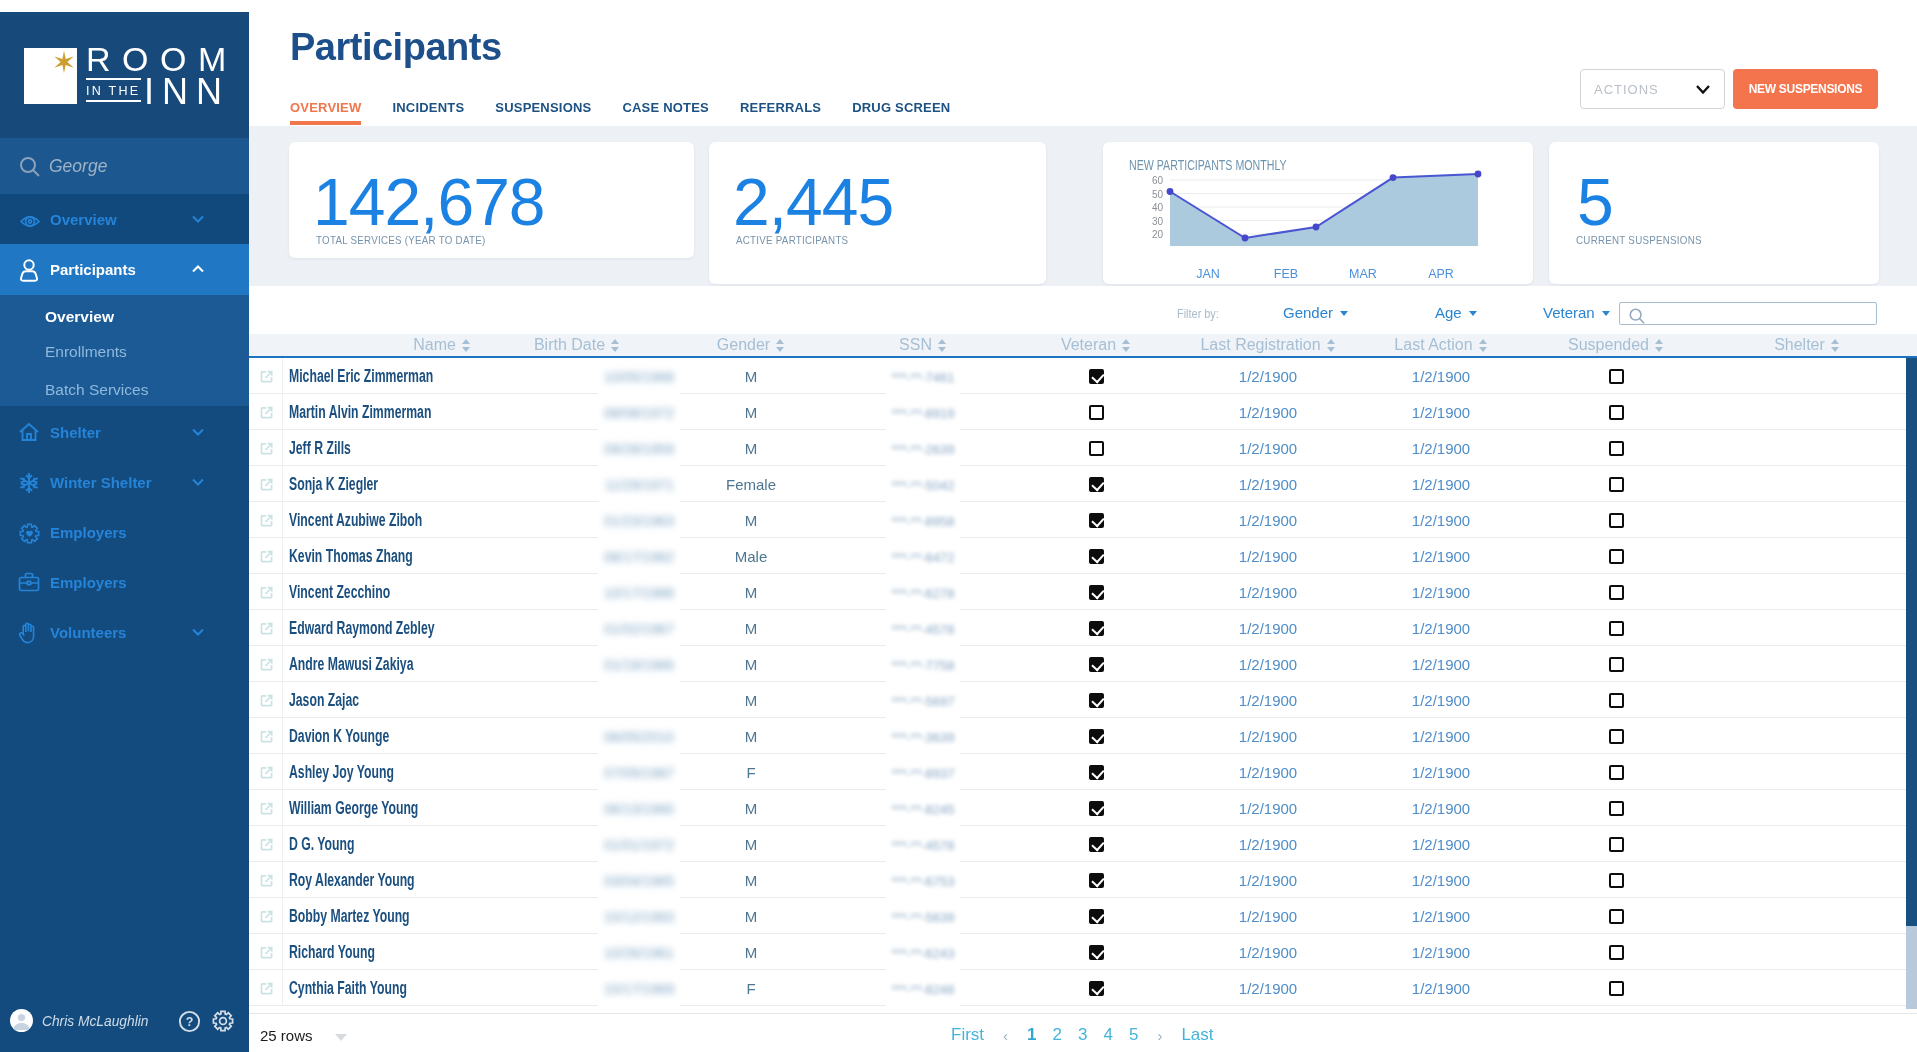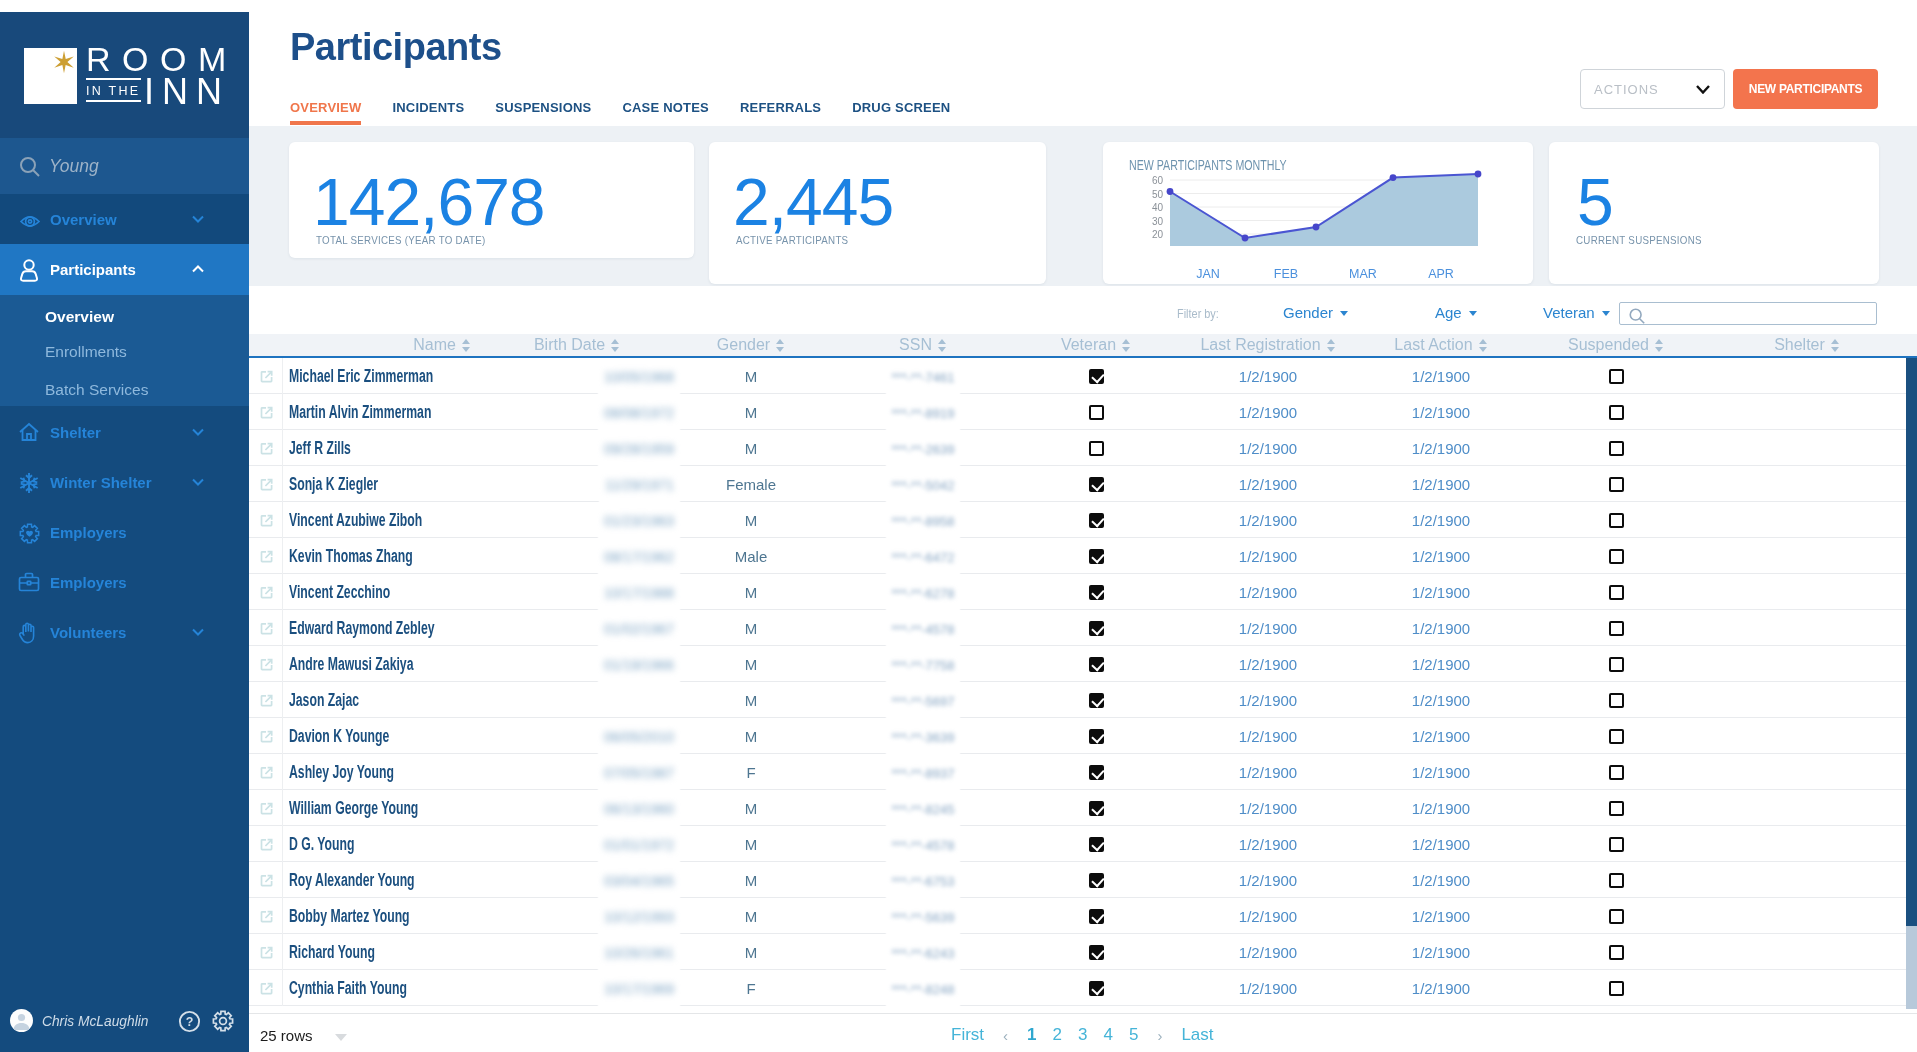--- a/index.html
+++ b/index.html
@@ -117,21 +117,21 @@
           <div id="linn">INN</div>
         </div>
       </div>
     </div>
   </div>
   <div id="searchband">
     <svg width="22" height="22" viewBox="0 0 22 22" fill="none" stroke="#8ba2b8" stroke-width="2">
         <circle cx="9" cy="9" r="7"></circle>
         <line x1="14" y1="14" x2="20" y2="20"></line>
       </svg>
-    <span>Young</span>
+    <span>George</span>
   </div>
   <div class="nav" id="nav-overview">
     <svg class="ic" style="left:20px;top:20px;" width="20" height="15" viewBox="0 0 20 15" fill="none" stroke="#2584d8" stroke-width="1.7">
         <path d="M1 7.5 Q10 -1.5 19 7.5 Q10 16.5 1 7.5 Z"></path>
         <circle cx="10" cy="7.5" r="4.4"></circle>
         <circle cx="10" cy="7.5" r="1.6"></circle>
       </svg>
     <span class="lb">Overview</span>
     <svg class="ch" width="12" height="8" viewBox="0 0 12 8" fill="none" stroke="#2584d8" stroke-width="2">
         <polyline points="1,1.5 6,6.5 11,1.5"></polyline>
@@ -225,21 +225,21 @@
     <div class="tab">CASE NOTES</div>
     <div class="tab">REFERRALS</div>
     <div class="tab">DRUG SCREEN</div>
   </div>
   <div id="actionsel">
       <span>ACTIONS</span>
       <svg width="14" height="9" viewBox="0 0 14 9" fill="none" stroke="#111" stroke-width="2.4">
         <polyline points="1,1 7,7.5 13,1"></polyline>
       </svg>
     </div>
-  <div id="newbtn">NEW PARTICIPANTS</div>
+  <div id="newbtn">NEW SUSPENSIONS</div>
   <div id="grayband">
     <div class="card" id="card1">
         <div class="big">142,678</div>
         <div class="cap">TOTAL SERVICES (YEAR TO DATE)</div>
       </div>
     <div class="card" id="card2">
         <div class="big">2,445</div>
         <div class="cap">ACTIVE PARTICIPANTS</div>
       </div>
     <div class="card" id="card3">

